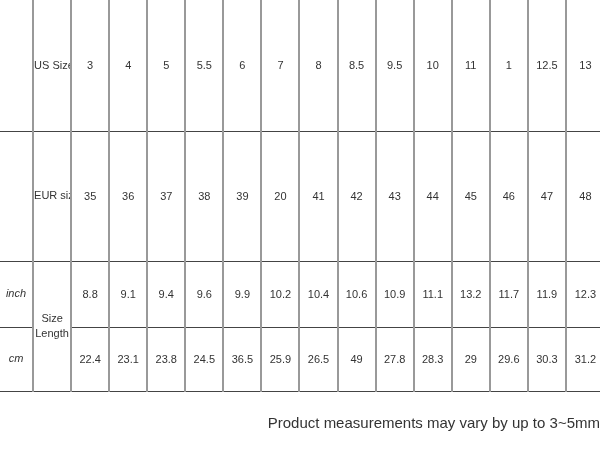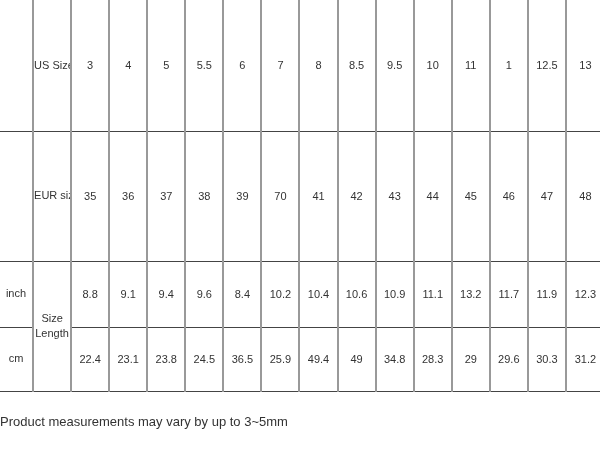--- a/index.html
+++ b/index.html
@@ -34,38 +34,38 @@
     border-top: 1px solid #444444;
     text-align: center;
     vertical-align: middle;
     color: #333333;
     font-size: 11px;
     padding: 0;
     overflow: hidden;
     background: #ffffff;
   }
   table.size-table tr:first-child > td { border-top: none; }
-  table.size-table td:first-child { border-left: none; }
+  table.size-table td:first-child { border-left: none; font-style: italic; }
   td.hdr {
     background: #f1f1f1;
     font-size: 10.5px;
     line-height: 1.4;
   }
   td.nowrap { white-space: nowrap; }
   tr.row-us  { height: 131px; }
   tr.row-eur { height: 130px; }
   tr.row-inch { height: 66px; }
   tr.row-cm  { height: 64px; }
   .footer-note {
     position: absolute;
     top: 414px;
     left: 0;
     width: 600px;
-    text-align: left;
-    font-size: 13px;
+    text-align: right;
+    font-size: 15px;
     color: #333333;
   }
 </style>
 </head>
 <body>
 
 <div class="page">
   <div class="table-viewport">
     <table class="size-table">
       <colgroup>
@@ -93,59 +93,59 @@
             <td>13</td>
           </tr>
         <tr class="row-eur">
           <td class="hdr"></td>
           <td class="hdr nowrap">EUR size</td>
         <td>35</td>
             <td>36</td>
             <td>37</td>
             <td>38</td>
             <td>39</td>
-            <td>70</td>
+            <td>20</td>
             <td>41</td>
             <td>42</td>
             <td>43</td>
             <td>44</td>
             <td>45</td>
             <td>46</td>
             <td>47</td>
             <td>48</td>
           </tr>
         <tr class="row-inch">
           <td class="hdr">inch</td>
           <td class="hdr" rowspan="2">Size Length</td>
         <td>8.8</td>
             <td>9.1</td>
             <td>9.4</td>
             <td>9.6</td>
-            <td>8.4</td>
+            <td>9.9</td>
             <td>10.2</td>
             <td>10.4</td>
             <td>10.6</td>
             <td>10.9</td>
             <td>11.1</td>
             <td>13.2</td>
             <td>11.7</td>
             <td>11.9</td>
             <td>12.3</td>
           </tr>
         <tr class="row-cm">
           <td class="hdr">cm</td>
         <td>22.4</td>
             <td>23.1</td>
             <td>23.8</td>
             <td>24.5</td>
             <td>36.5</td>
             <td>25.9</td>
-            <td>49.4</td>
+            <td>26.5</td>
             <td>49</td>
-            <td>34.8</td>
+            <td>27.8</td>
             <td>28.3</td>
             <td>29</td>
             <td>29.6</td>
             <td>30.3</td>
             <td>31.2</td>
           </tr>
       </tbody>
     </table>
   </div>
   <div class="footer-note">Product measurements may vary by up to 3~5mm</div>

